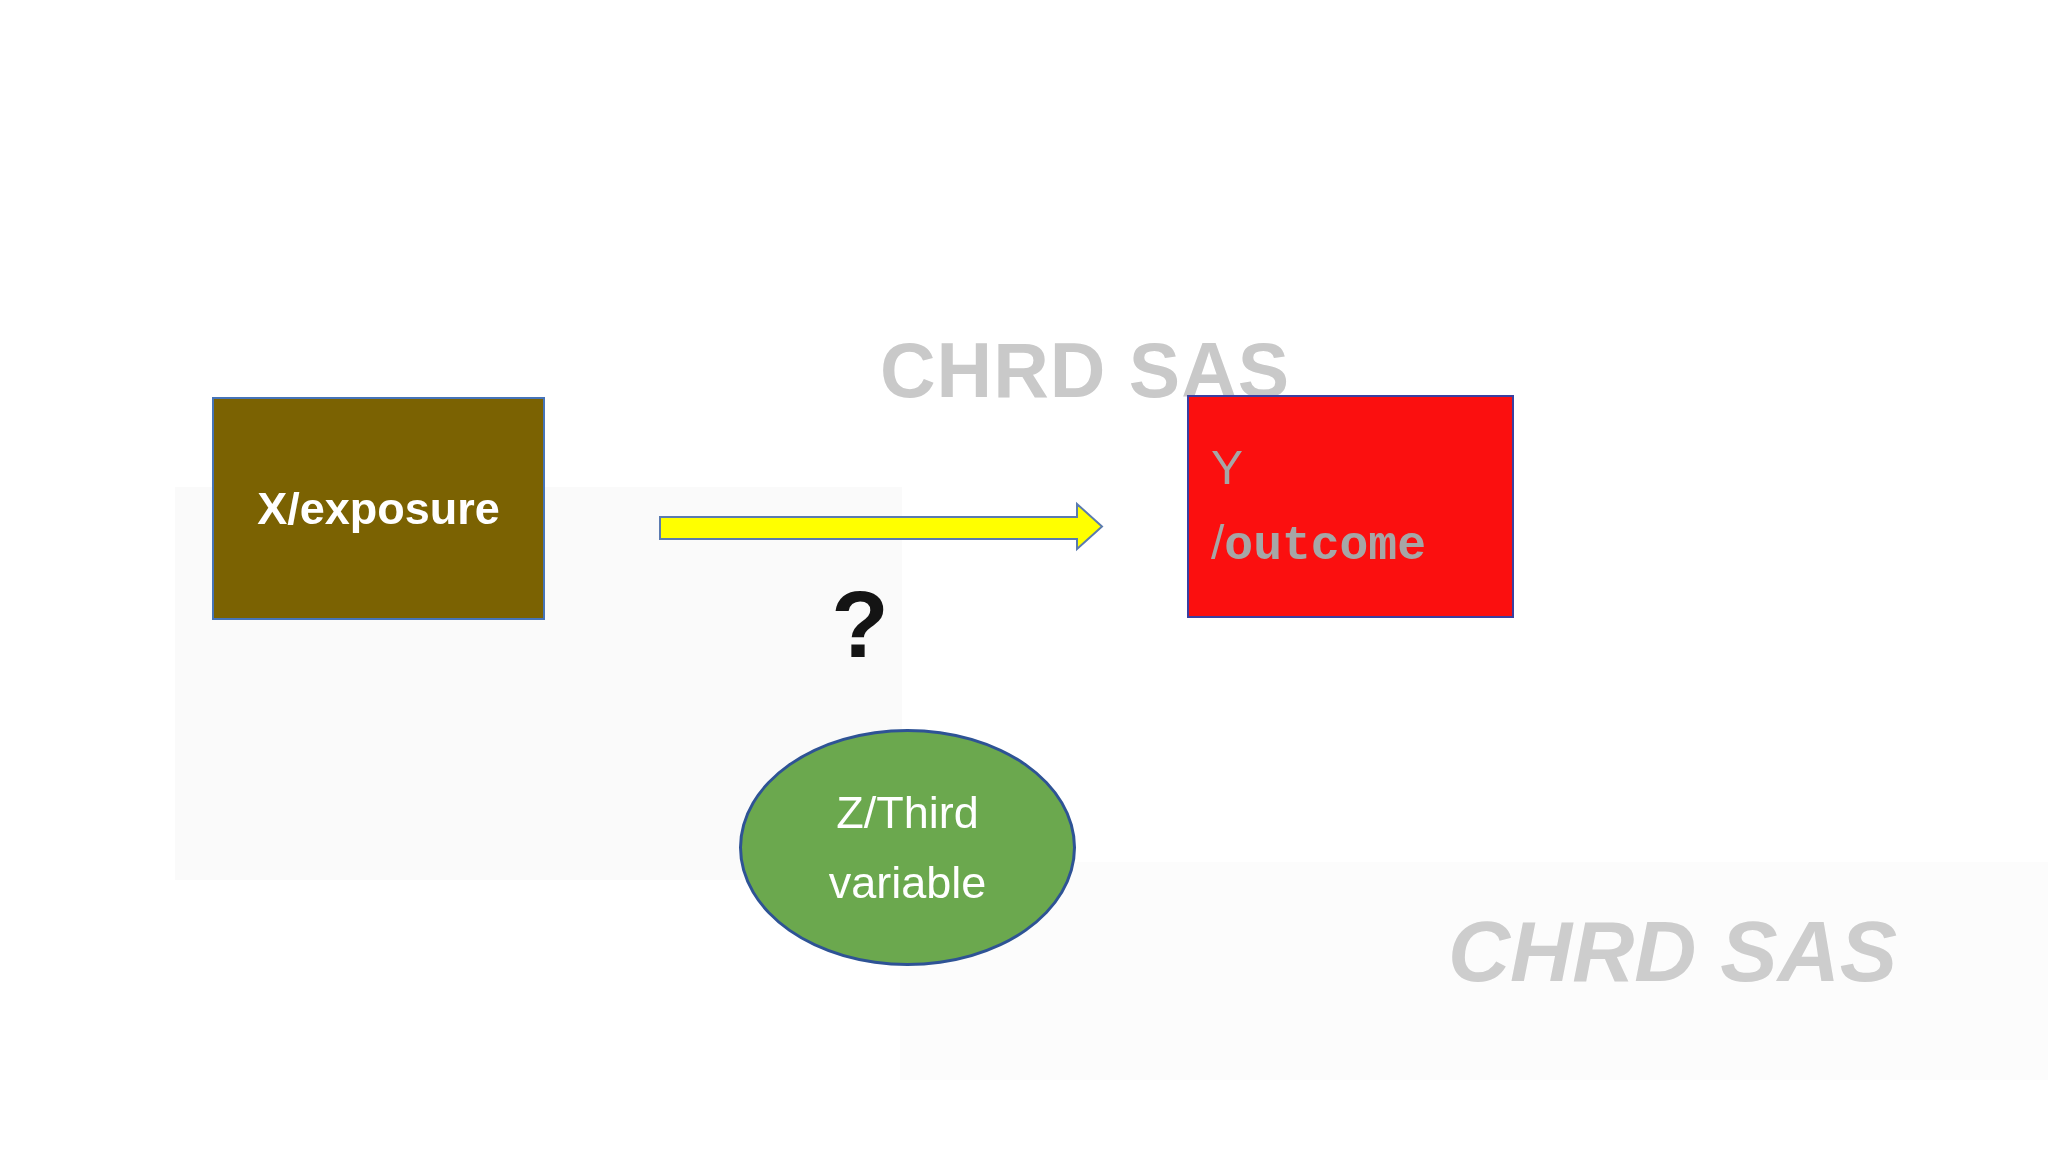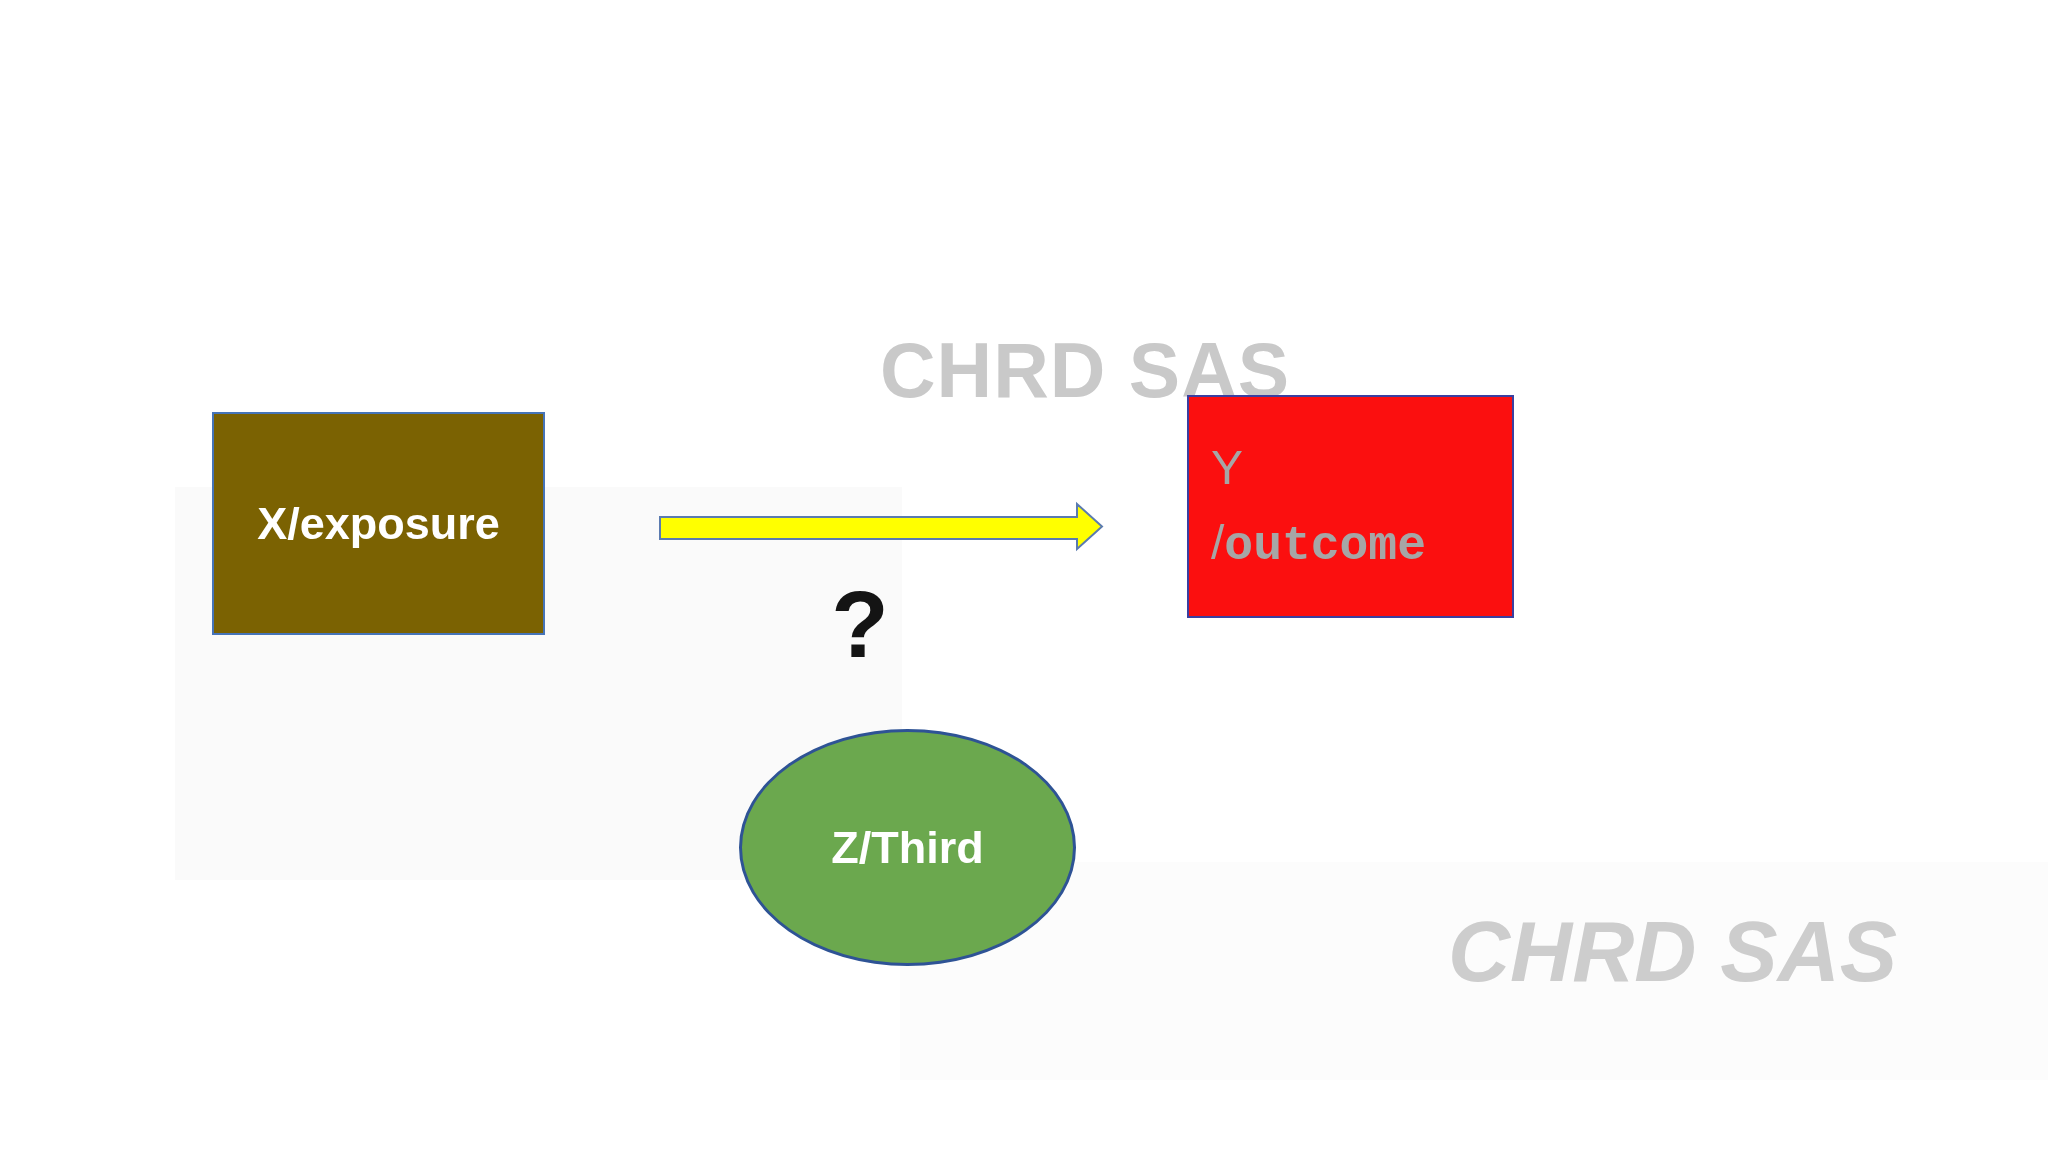--- a/index.html
+++ b/index.html
@@ -27,21 +27,21 @@
   .watermark-bottom{left:1448px;top:908px;font-size:86px;font-style:italic;color:#cdcdcd;}
 
   .box{
     position:absolute;
     box-sizing:border-box;
     display:flex;
     flex-direction:column;
     justify-content:center;
   }
   .exposure-box{
-    left:212px;top:412px;width:333px;height:223px;
+    left:212px;top:397px;width:333px;height:223px;
     background:#7b6202;
     border:2px solid #4674b8;
     align-items:center;
   }
   .exposure-box .label{
     color:#ffffff;font-weight:700;font-size:45px;line-height:1.1;
   }
   .outcome-box{
     left:1187px;top:395px;width:327px;height:223px;
     background:#fb0f0f;
@@ -68,21 +68,21 @@
     position:absolute;
     left:739px;top:729px;width:337px;height:237px;
     box-sizing:border-box;
     background:#6ba84e;
     border:3px solid #2e5395;
     border-radius:50%;
     display:flex;flex-direction:column;justify-content:center;align-items:center;
     text-align:center;
   }
   .ellipse .eline{
-    color:#ffffff;font-weight:700;font-size:45px;line-height:70px;
+    color:#ffffff;font-weight:400;font-size:45px;line-height:70px;
   }
 </style>
 </head>
 <body>
 
 <div class="stage">
 
   <div class="shade shade-left"></div>
   <div class="shade shade-bottom"></div>
 
@@ -102,15 +102,16 @@
 
   <div class="box outcome-box">
     <div class="line">Y</div>
     <div class="line"><span>/</span><span class="word">outcome</span></div>
   </div>
 
   <div class="question-mark">?</div>
 
   <div class="ellipse">
     <div class="eline">Z/Third</div>
+    <div class="eline">variable</div>
   </div>
 
 </div>
 
 </body></html>

